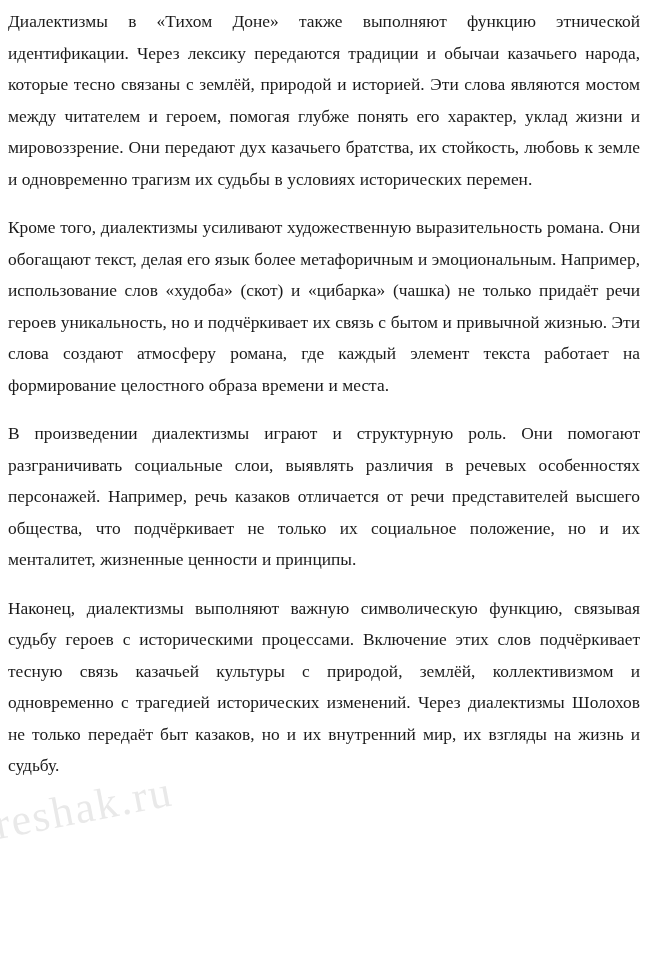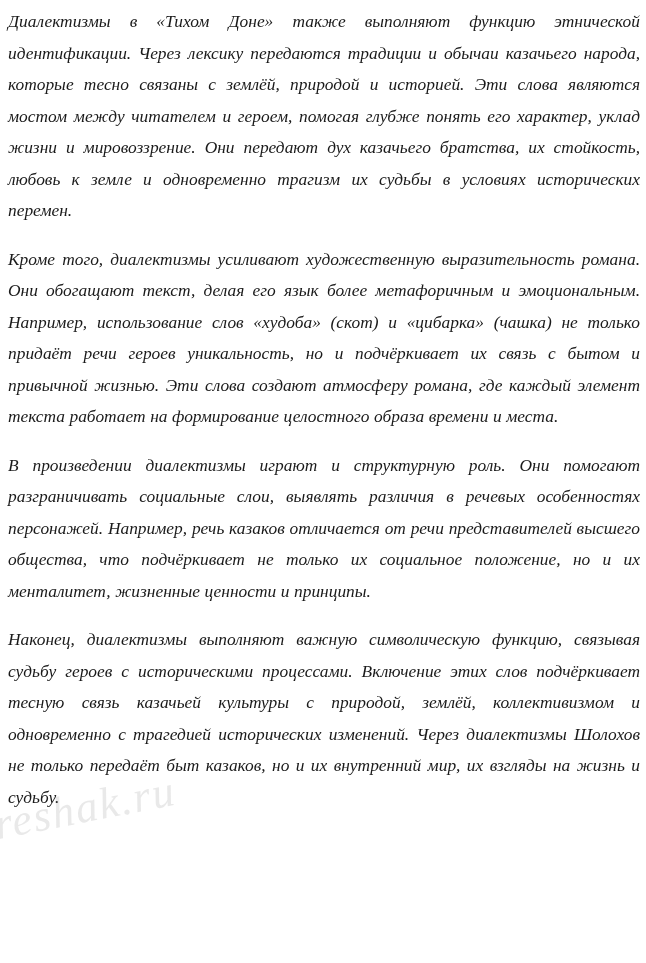--- a/index.html
+++ b/index.html
@@ -14,21 +14,20 @@
     color: #1a1a1a;
     overflow: hidden;
     position: relative;
   }
   .page {
     position: relative;
     width: 646px;
     height: 963px;
     box-sizing: border-box;
     padding: 6px 6px 0 8px;
-    font-style: italic;
   }
   .para {
     font-size: 17.4px;
     line-height: 31.5px;
     text-align: justify;
     text-justify: inter-word;
     margin: 0 0 17px 0;
     hyphens: none;
     word-spacing: 0.2px;
   }

